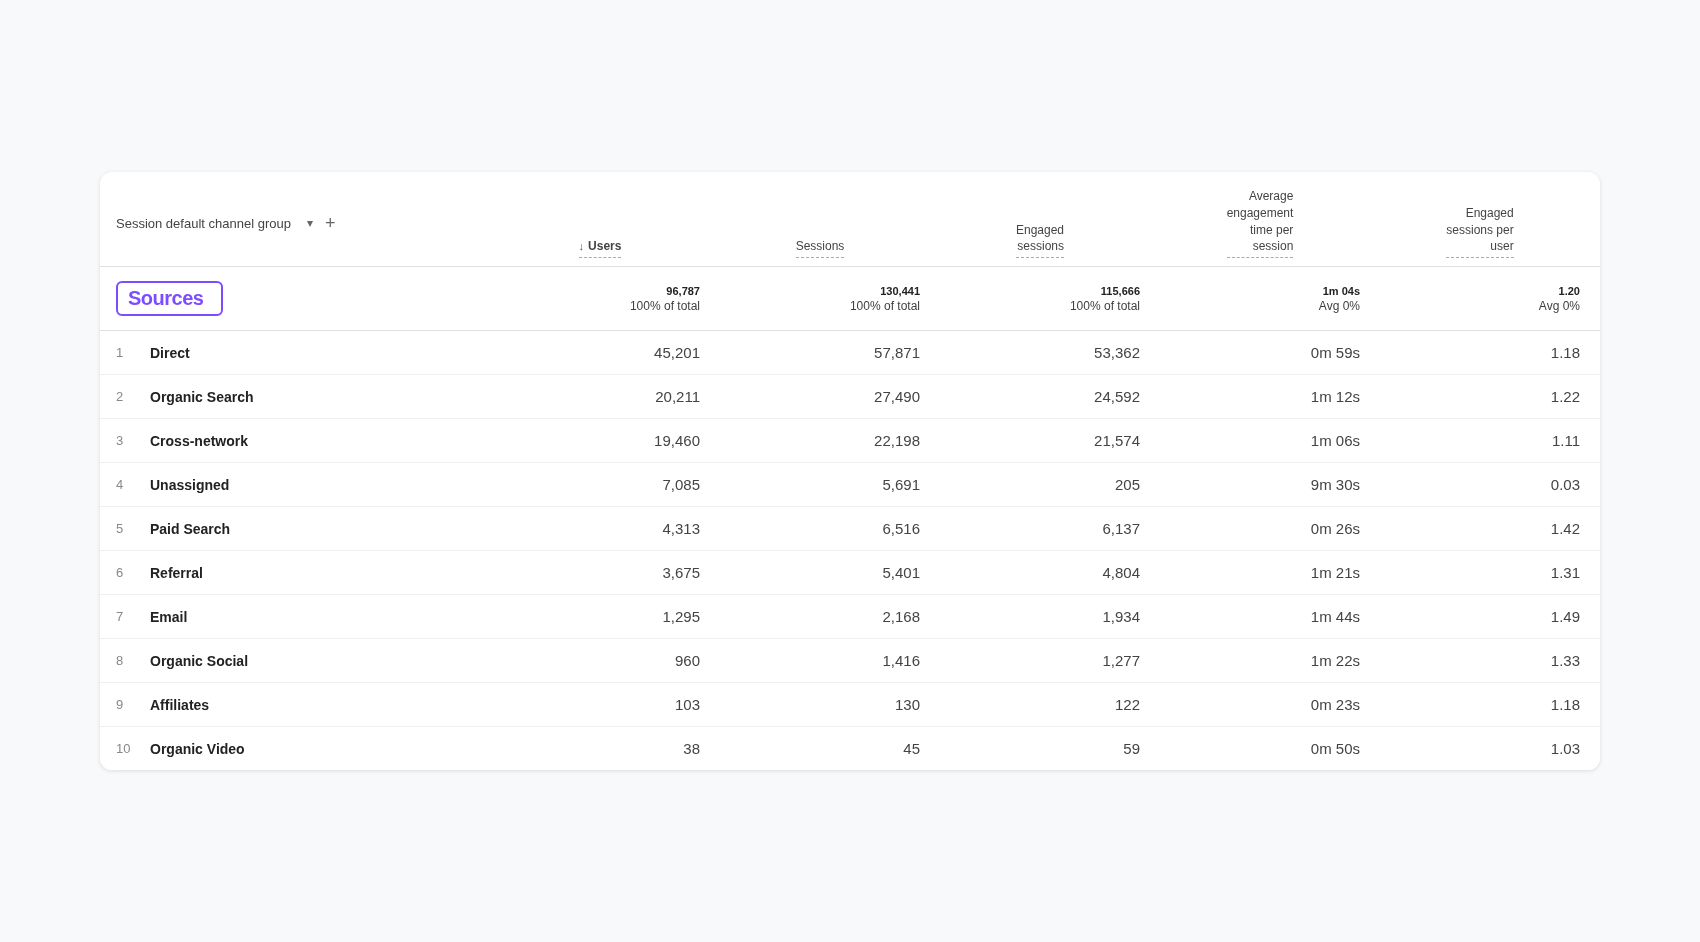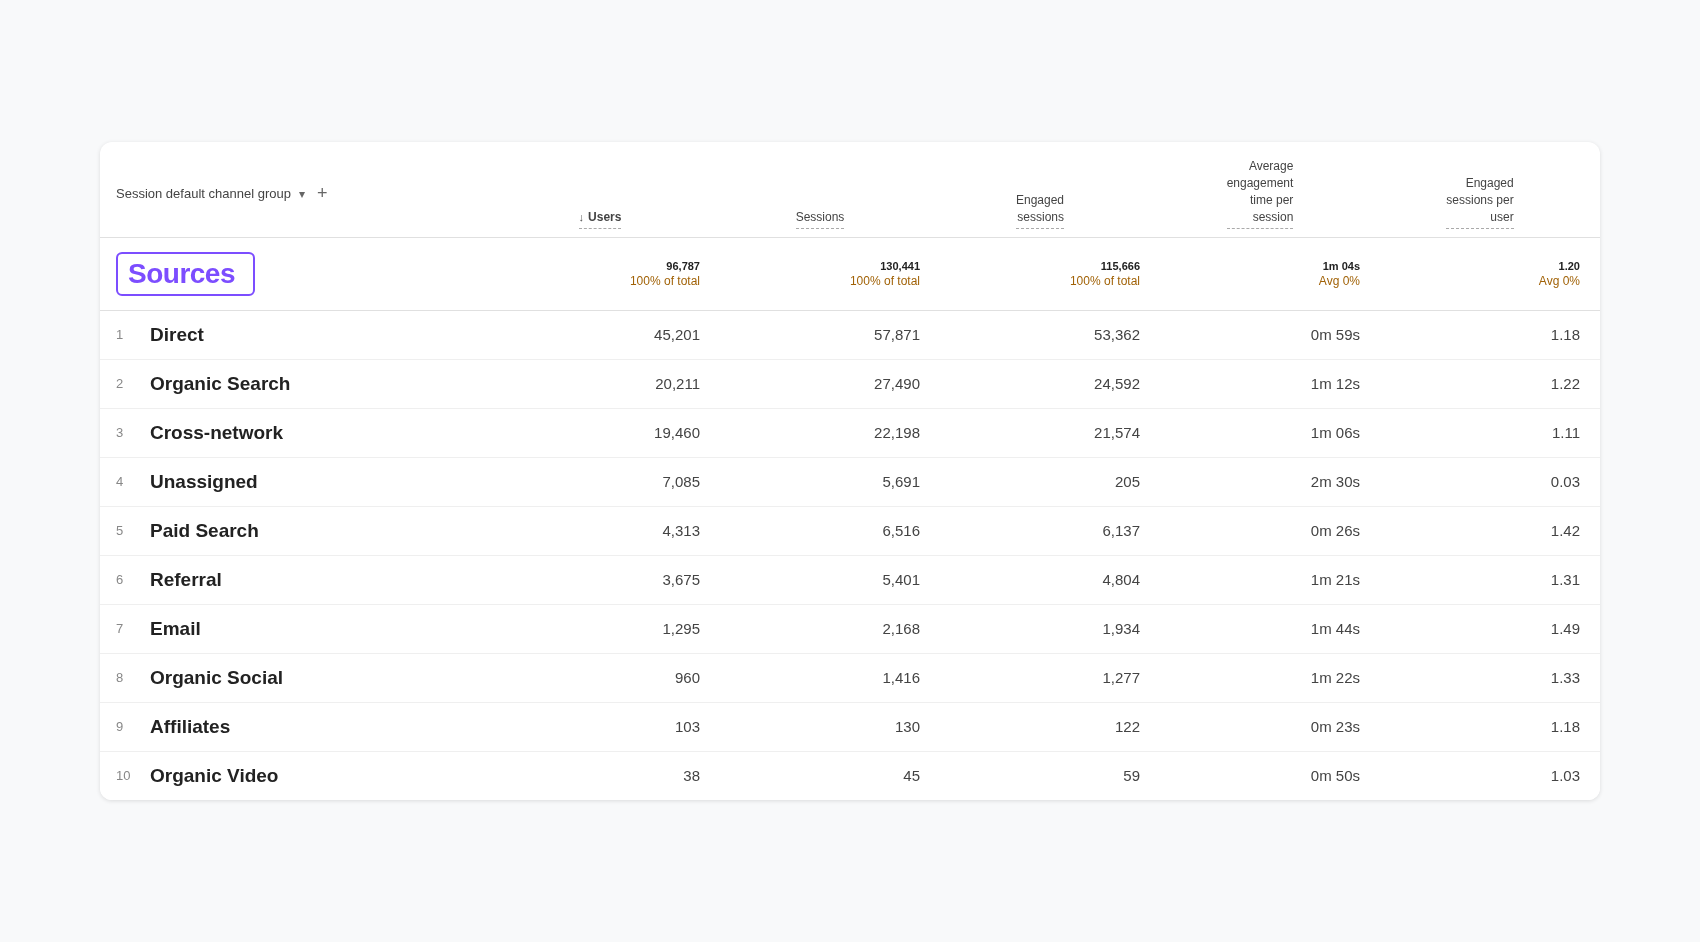--- a/index.html
+++ b/index.html
@@ -30,21 +30,21 @@
       width: 400px;
       min-width: 400px;
       padding: 0 16px;
       display: flex;
       align-items: center;
       gap: 8px;
     }
     .header-dropdown {
       display: flex;
       align-items: center;
-      gap: 8px;
+      gap: 16px;
       cursor: pointer;
       font-size: 13px;
       color: #444;
     }
     .dropdown-arrow {
       font-size: 12px;
       color: #666;
     }
     .add-btn {
       font-size: 18px;
@@ -93,38 +93,38 @@
       padding: 0 16px;
     }
     .sources-box {
       position: relative;
       border: 2px solid #7c4dff;
       border-radius: 6px;
       padding: 4px 18px 4px 10px;
       display: inline-block;
     }
     .sources-label {
-      font-size: 28px;
+      font-size: 20px;
       font-weight: 700;
       color: #7c4dff;
       letter-spacing: -0.5px;
     }
     .totals-metric {
       flex: 1;
       text-align: right;
       padding-right: 20px;
     }
     .totals-value {
       font-size: 11px;
       font-weight: 700;
       color: #222;
     }
     .totals-sub {
       font-size: 12px;
-      color: #a16207;
+      color: #404040;
       margin-top: 2px;
     }
     
     .data-row {
       display: flex;
       align-items: center;
       border-bottom: 1px solid #efefef;
       padding: 13px 0;
       background: #fff;
     }
@@ -138,21 +138,21 @@
       display: flex;
       align-items: center;
       gap: 14px;
     }
     .row-num {
       font-size: 13px;
       color: #888;
       min-width: 20px;
     }
     .row-name {
-      font-size: 19px;
+      font-size: 14px;
       font-weight: 600;
       color: #222;
     }
     .row-metric {
       flex: 1;
       text-align: right;
       padding-right: 20px;
       font-size: 15px;
       color: #444;
     }
@@ -266,21 +266,21 @@
     <div class="row-metric">1.11</div>
   </div>
       <div class="data-row">
     <div class="row-dimension">
       <span class="row-num">4</span>
       <span class="row-name">Unassigned</span>
     </div>
     <div class="row-metric">7,085</div>
     <div class="row-metric">5,691</div>
     <div class="row-metric">205</div>
-    <div class="row-metric">2m 30s</div>
+    <div class="row-metric">9m 30s</div>
     <div class="row-metric">0.03</div>
   </div>
       <div class="data-row">
     <div class="row-dimension">
       <span class="row-num">5</span>
       <span class="row-name">Paid Search</span>
     </div>
     <div class="row-metric">4,313</div>
     <div class="row-metric">6,516</div>
     <div class="row-metric">6,137</div>

